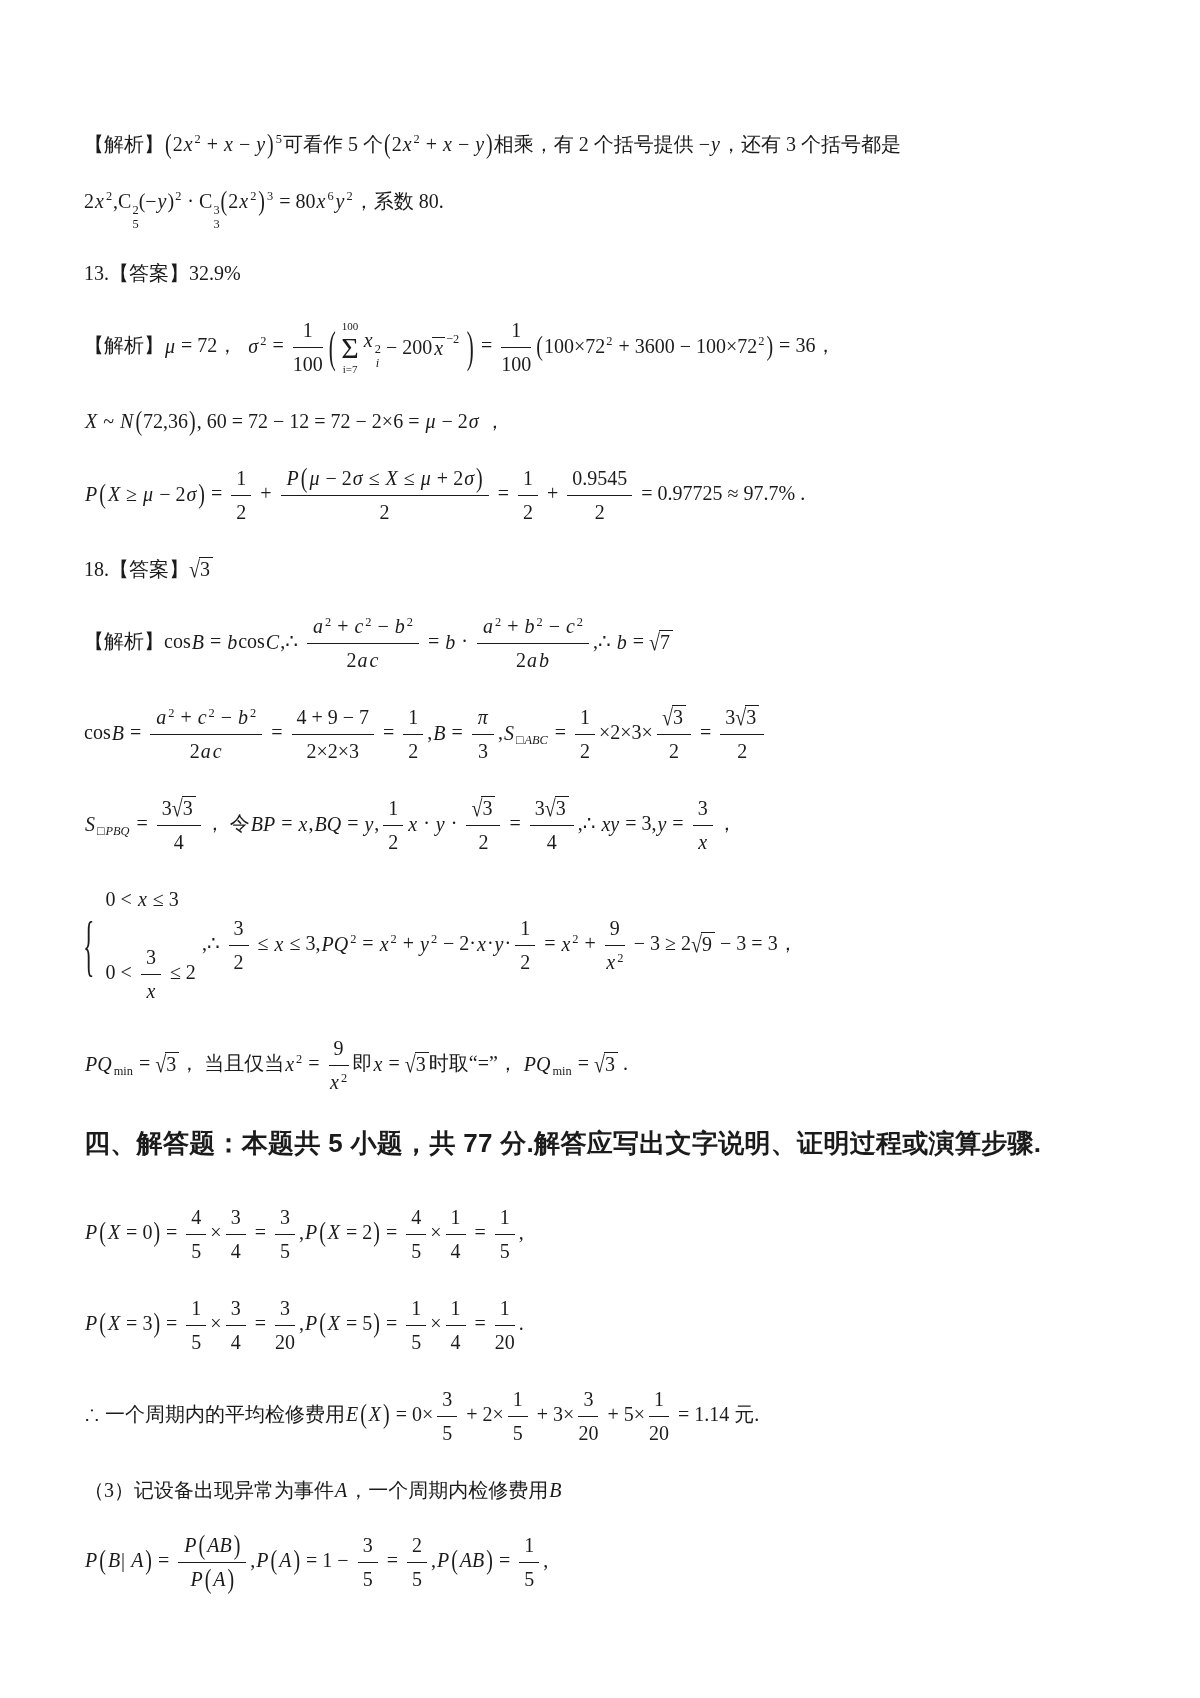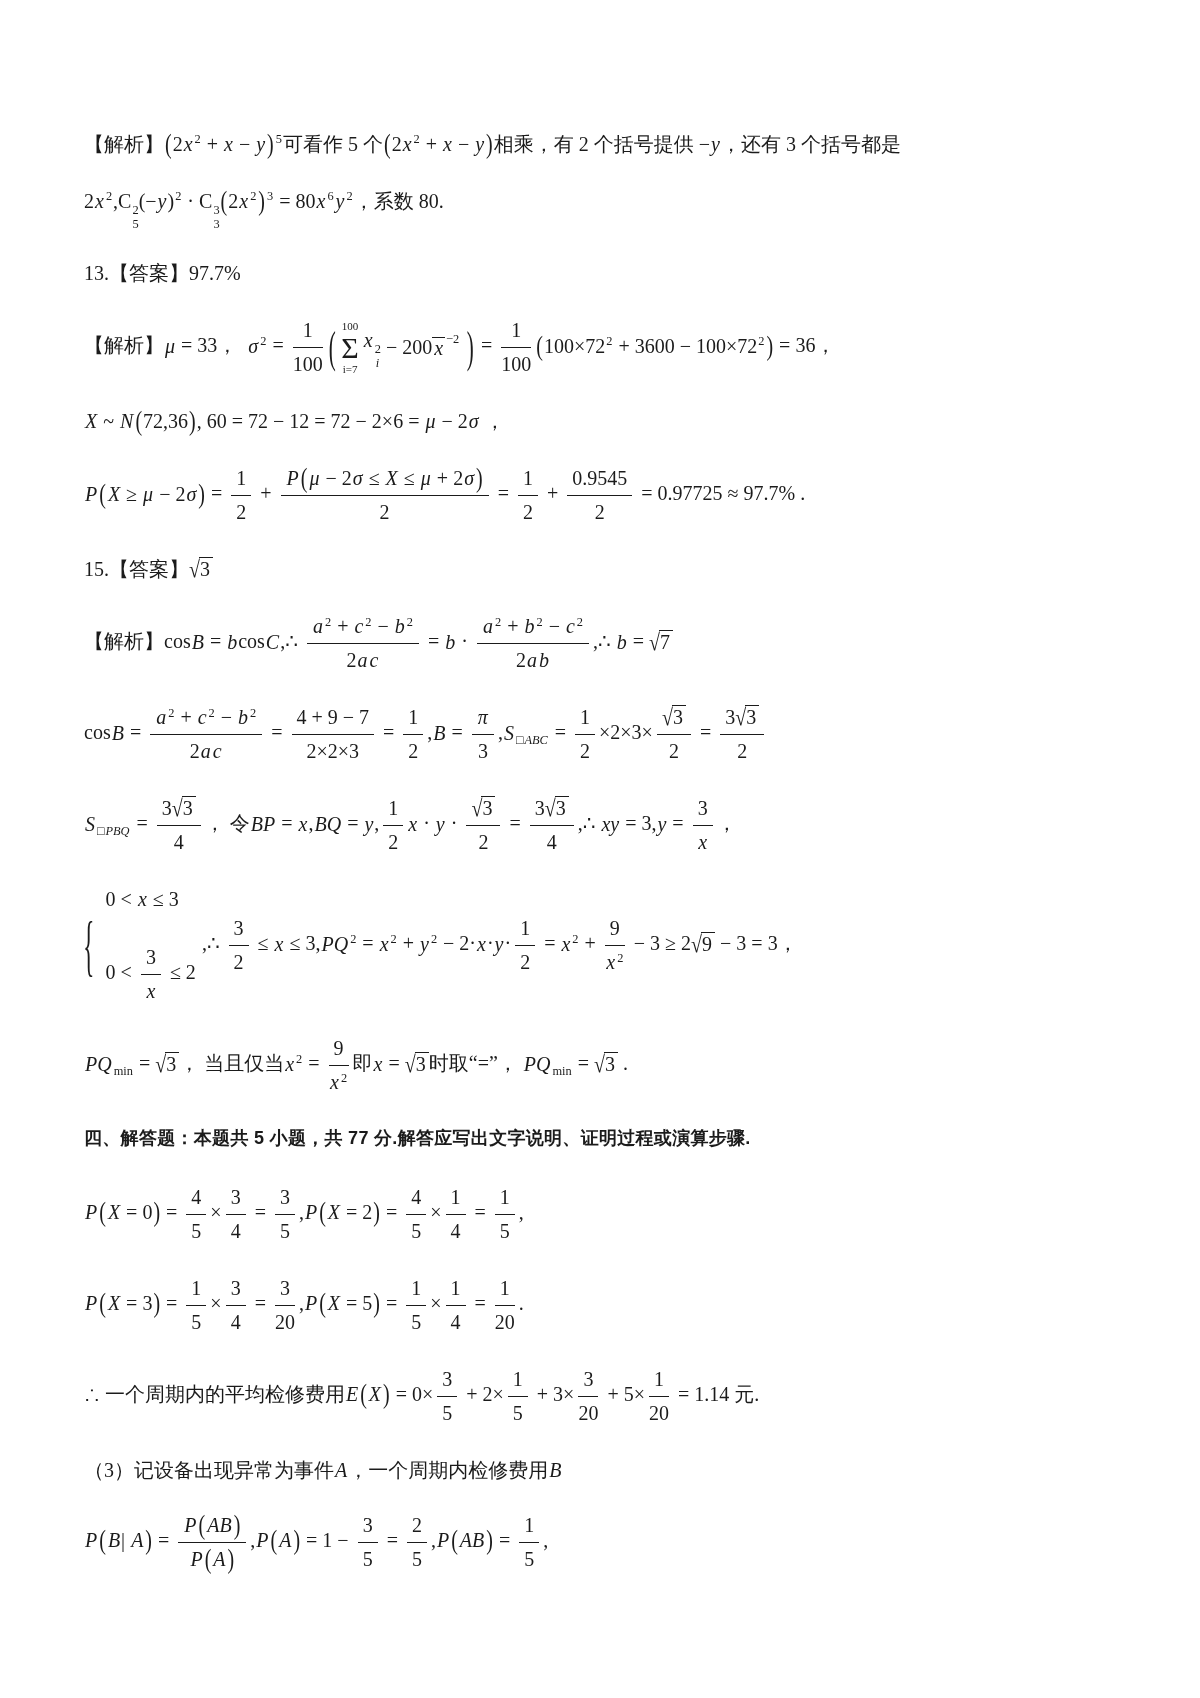--- a/index.html
+++ b/index.html
@@ -18,23 +18,23 @@
   .line {
     white-space: nowrap;
     font-size: 20px;
     line-height: 1.45;
     margin-bottom: 28px;
   }
   .line.text { margin-bottom: 26px; }
   .line.header {
     font-family: "Liberation Sans", "DejaVu Sans", sans-serif;
     font-weight: 700;
-    font-size: 18px;
+    font-size: 26px;
     letter-spacing: 0.3px;
-    margin-bottom: 31px;
+    margin-bottom: 40px;
   }
 
   .mt { white-space: pre; }
   .mv { font-style: italic; padding: 0 1px; }
 
   .msup { display: inline-block; font-size: 0.62em; position: relative; top: -0.62em; padding: 0 1px; }
   .msub { display: inline-block; font-size: 0.62em; position: relative; top: 0.38em; padding: 0 1px; }
 
   .frac { display: inline-block; vertical-align: middle; text-align: center; margin: 0 4px; }
   .fn { display: block; border-bottom: 1.4px solid #1b1b1b; padding: 0 5px 2px; }
@@ -72,43 +72,43 @@
 <div class="page">
   <div class="doc">
       <div class="line formula"><span class="mt">【解析】</span><span class="pgroup"><span class="fence">(</span><span class="pinner"><span class="mt">2</span><span class="mv">x</span><span class="msup"><span class="mt">2</span></span><span class="mt"> + </span><span class="mv">x</span><span class="mt"> − </span><span class="mv">y</span></span><span class="fence">)</span></span><span class="msup"><span class="mt">5</span></span><span class="mt">可看作 5 个</span><span class="pgroup"><span class="fence">(</span><span class="pinner"><span class="mt">2</span><span class="mv">x</span><span class="msup"><span class="mt">2</span></span><span class="mt"> + </span><span class="mv">x</span><span class="mt"> − </span><span class="mv">y</span></span><span class="fence">)</span></span><span class="mt">相乘，有 2 个括号提供 −</span><span class="mv">y</span><span class="mt">，还有 3 个括号都是</span></div>
       <div class="line formula"><span class="mt">2</span><span class="mv">x</span><span class="msup"><span class="mt">2</span></span><span class="mt">,</span><span class="mss"><span class="mssb"><span class="mt">C</span></span><span class="msscol">
             <span class="mssup"><span class="mt">2</span></span>
             <span class="mssdn"><span class="mt">5</span></span>
           </span></span><span class="mt">(−</span><span class="mv">y</span><span class="mt">)</span><span class="msup"><span class="mt">2</span></span><span class="mt"> · </span><span class="mss"><span class="mssb"><span class="mt">C</span></span><span class="msscol">
             <span class="mssup"><span class="mt">3</span></span>
             <span class="mssdn"><span class="mt">3</span></span>
           </span></span><span class="pgroup"><span class="fence">(</span><span class="pinner"><span class="mt">2</span><span class="mv">x</span><span class="msup"><span class="mt">2</span></span></span><span class="fence">)</span></span><span class="msup"><span class="mt">3</span></span><span class="mt"> = 80</span><span class="mv">x</span><span class="msup"><span class="mt">6</span></span><span class="mv">y</span><span class="msup"><span class="mt">2</span></span><span class="mt">，系数 80.</span></div>
-      <div class="line formula"><span class="mt">13.【答案】97.7%</span></div>
-      <div class="line formula"><span class="mt">【解析】</span><span class="mv">μ</span><span class="mt"> = 33，  </span><span class="mv">σ</span><span class="msup"><span class="mt">2</span></span><span class="mt"> = </span><span class="frac"><span class="fn"><span class="mt">1</span></span><span class="fd"><span class="mt">100</span></span></span><span class="pgroup ptall">
+      <div class="line formula"><span class="mt">13.【答案】32.9%</span></div>
+      <div class="line formula"><span class="mt">【解析】</span><span class="mv">μ</span><span class="mt"> = 72，  </span><span class="mv">σ</span><span class="msup"><span class="mt">2</span></span><span class="mt"> = </span><span class="frac"><span class="fn"><span class="mt">1</span></span><span class="fd"><span class="mt">100</span></span></span><span class="pgroup ptall">
           <span class="fence tallf">(</span>
           <span class="pinner">
             <span class="bigop">
               <span class="oplim">100</span>
               <span class="opsym">Σ</span>
               <span class="oplim">i=7</span>
             </span>
             <span class="mss"><span class="mssb"><span class="mv">x</span></span><span class="msscol">
                 <span class="mssup"><span class="mt">2</span></span>
                 <span class="mssdn"><span class="mv">i</span></span>
               </span></span>
             <span class="mt"> − 200</span>
             <span class="obar"><span class="mv">x</span></span>
             <span class="msup"><span class="mt">−2</span></span>
             <span class="mt"> </span>
           </span>
           <span class="fence tallf">)</span>
         </span><span class="mt"> = </span><span class="frac"><span class="fn"><span class="mt">1</span></span><span class="fd"><span class="mt">100</span></span></span><span class="pgroup"><span class="fence">(</span><span class="pinner"><span class="mt">100×72</span><span class="msup"><span class="mt">2</span></span><span class="mt"> + 3600 − 100×72</span><span class="msup"><span class="mt">2</span></span></span><span class="fence">)</span></span><span class="mt"> = 36，</span></div>
       <div class="line formula"><span class="mv">X</span><span class="mt"> ~ </span><span class="mv">N</span><span class="pgroup"><span class="fence">(</span><span class="pinner"><span class="mt">72,36</span></span><span class="fence">)</span></span><span class="mt">, 60 = 72 − 12 = 72 − 2×6 = </span><span class="mv">μ</span><span class="mt"> − 2</span><span class="mv">σ</span><span class="mt"> ，</span></div>
       <div class="line formula"><span class="mv">P</span><span class="pgroup"><span class="fence">(</span><span class="pinner"><span class="mv">X</span><span class="mt"> ≥ </span><span class="mv">μ</span><span class="mt"> − 2</span><span class="mv">σ</span></span><span class="fence">)</span></span><span class="mt"> = </span><span class="frac"><span class="fn"><span class="mt">1</span></span><span class="fd"><span class="mt">2</span></span></span><span class="mt"> + </span><span class="frac"><span class="fn"><span class="mv">P</span><span class="pgroup"><span class="fence">(</span><span class="pinner"><span class="mv">μ</span><span class="mt"> − 2</span><span class="mv">σ</span><span class="mt"> ≤ </span><span class="mv">X</span><span class="mt"> ≤ </span><span class="mv">μ</span><span class="mt"> + 2</span><span class="mv">σ</span></span><span class="fence">)</span></span></span><span class="fd"><span class="mt">2</span></span></span><span class="mt"> = </span><span class="frac"><span class="fn"><span class="mt">1</span></span><span class="fd"><span class="mt">2</span></span></span><span class="mt"> + </span><span class="frac"><span class="fn"><span class="mt">0.9545</span></span><span class="fd"><span class="mt">2</span></span></span><span class="mt"> = 0.97725 ≈ 97.7% .</span></div>
-      <div class="line formula"><span class="mt">15.【答案】</span><span class="sqrt"><span class="rsign">√</span><span class="rad"><span class="mt">3</span></span></span></div>
+      <div class="line formula"><span class="mt">18.【答案】</span><span class="sqrt"><span class="rsign">√</span><span class="rad"><span class="mt">3</span></span></span></div>
       <div class="line formula"><span class="mt">【解析】cos</span><span class="mv">B</span><span class="mt"> = </span><span class="mv">b</span><span class="mt">cos</span><span class="mv">C</span><span class="mt">,∴ </span><span class="frac"><span class="fn"><span class="mv">a</span><span class="msup"><span class="mt">2</span></span><span class="mt"> + </span><span class="mv">c</span><span class="msup"><span class="mt">2</span></span><span class="mt"> − </span><span class="mv">b</span><span class="msup"><span class="mt">2</span></span></span><span class="fd"><span class="mt">2</span><span class="mv">a</span><span class="mv">c</span></span></span><span class="mt"> = </span><span class="mv">b</span><span class="mt"> · </span><span class="frac"><span class="fn"><span class="mv">a</span><span class="msup"><span class="mt">2</span></span><span class="mt"> + </span><span class="mv">b</span><span class="msup"><span class="mt">2</span></span><span class="mt"> − </span><span class="mv">c</span><span class="msup"><span class="mt">2</span></span></span><span class="fd"><span class="mt">2</span><span class="mv">a</span><span class="mv">b</span></span></span><span class="mt">,∴ </span><span class="mv">b</span><span class="mt"> = </span><span class="sqrt"><span class="rsign">√</span><span class="rad"><span class="mt">7</span></span></span></div>
       <div class="line formula"><span class="mt">cos</span><span class="mv">B</span><span class="mt"> = </span><span class="frac"><span class="fn"><span class="mv">a</span><span class="msup"><span class="mt">2</span></span><span class="mt"> + </span><span class="mv">c</span><span class="msup"><span class="mt">2</span></span><span class="mt"> − </span><span class="mv">b</span><span class="msup"><span class="mt">2</span></span></span><span class="fd"><span class="mt">2</span><span class="mv">a</span><span class="mv">c</span></span></span><span class="mt"> = </span><span class="frac"><span class="fn"><span class="mt">4 + 9 − 7</span></span><span class="fd"><span class="mt">2×2×3</span></span></span><span class="mt"> = </span><span class="frac"><span class="fn"><span class="mt">1</span></span><span class="fd"><span class="mt">2</span></span></span><span class="mt">,</span><span class="mv">B</span><span class="mt"> = </span><span class="frac"><span class="fn"><span class="mv">π</span></span><span class="fd"><span class="mt">3</span></span></span><span class="mt">,</span><span class="mv">S</span><span class="msub"><span class="mt">□</span><span class="mv">ABC</span></span><span class="mt"> = </span><span class="frac"><span class="fn"><span class="mt">1</span></span><span class="fd"><span class="mt">2</span></span></span><span class="mt">×2×3×</span><span class="frac"><span class="fn"><span class="sqrt"><span class="rsign">√</span><span class="rad"><span class="mt">3</span></span></span></span><span class="fd"><span class="mt">2</span></span></span><span class="mt"> = </span><span class="frac"><span class="fn"><span class="mt">3</span><span class="sqrt"><span class="rsign">√</span><span class="rad"><span class="mt">3</span></span></span></span><span class="fd"><span class="mt">2</span></span></span></div>
       <div class="line formula"><span class="mv">S</span><span class="msub"><span class="mt">□</span><span class="mv">PBQ</span></span><span class="mt"> = </span><span class="frac"><span class="fn"><span class="mt">3</span><span class="sqrt"><span class="rsign">√</span><span class="rad"><span class="mt">3</span></span></span></span><span class="fd"><span class="mt">4</span></span></span><span class="mt">， 令</span><span class="mv">BP</span><span class="mt"> = </span><span class="mv">x</span><span class="mt">,</span><span class="mv">BQ</span><span class="mt"> = </span><span class="mv">y</span><span class="mt">,</span><span class="frac"><span class="fn"><span class="mt">1</span></span><span class="fd"><span class="mt">2</span></span></span><span class="mv">x</span><span class="mt"> · </span><span class="mv">y</span><span class="mt"> · </span><span class="frac"><span class="fn"><span class="sqrt"><span class="rsign">√</span><span class="rad"><span class="mt">3</span></span></span></span><span class="fd"><span class="mt">2</span></span></span><span class="mt"> = </span><span class="frac"><span class="fn"><span class="mt">3</span><span class="sqrt"><span class="rsign">√</span><span class="rad"><span class="mt">3</span></span></span></span><span class="fd"><span class="mt">4</span></span></span><span class="mt">,∴ </span><span class="mv">xy</span><span class="mt"> = 3,</span><span class="mv">y</span><span class="mt"> = </span><span class="frac"><span class="fn"><span class="mt">3</span></span><span class="fd"><span class="mv">x</span></span></span><span class="mt">，</span></div>
       <div class="line formula"><span class="cases">
           <span class="cbrace">{</span>
           <span class="ccol">
             <span class="crow"><span class="mt">0 &lt; </span><span class="mv">x</span><span class="mt"> ≤ 3</span></span>
             <span class="crow"><span class="mt">0 &lt; </span><span class="frac"><span class="fn"><span class="mt">3</span></span><span class="fd"><span class="mv">x</span></span></span><span class="mt"> ≤ 2</span></span>
           </span>
         </span><span class="mt">,∴ </span><span class="frac"><span class="fn"><span class="mt">3</span></span><span class="fd"><span class="mt">2</span></span></span><span class="mt"> ≤ </span><span class="mv">x</span><span class="mt"> ≤ 3,</span><span class="mv">PQ</span><span class="msup"><span class="mt">2</span></span><span class="mt"> = </span><span class="mv">x</span><span class="msup"><span class="mt">2</span></span><span class="mt"> + </span><span class="mv">y</span><span class="msup"><span class="mt">2</span></span><span class="mt"> − 2·</span><span class="mv">x</span><span class="mt">·</span><span class="mv">y</span><span class="mt">·</span><span class="frac"><span class="fn"><span class="mt">1</span></span><span class="fd"><span class="mt">2</span></span></span><span class="mt"> = </span><span class="mv">x</span><span class="msup"><span class="mt">2</span></span><span class="mt"> + </span><span class="frac"><span class="fn"><span class="mt">9</span></span><span class="fd"><span class="mv">x</span><span class="msup"><span class="mt">2</span></span></span></span><span class="mt"> − 3 ≥ 2</span><span class="sqrt"><span class="rsign">√</span><span class="rad"><span class="mt">9</span></span></span><span class="mt"> − 3 = 3，</span></div>

